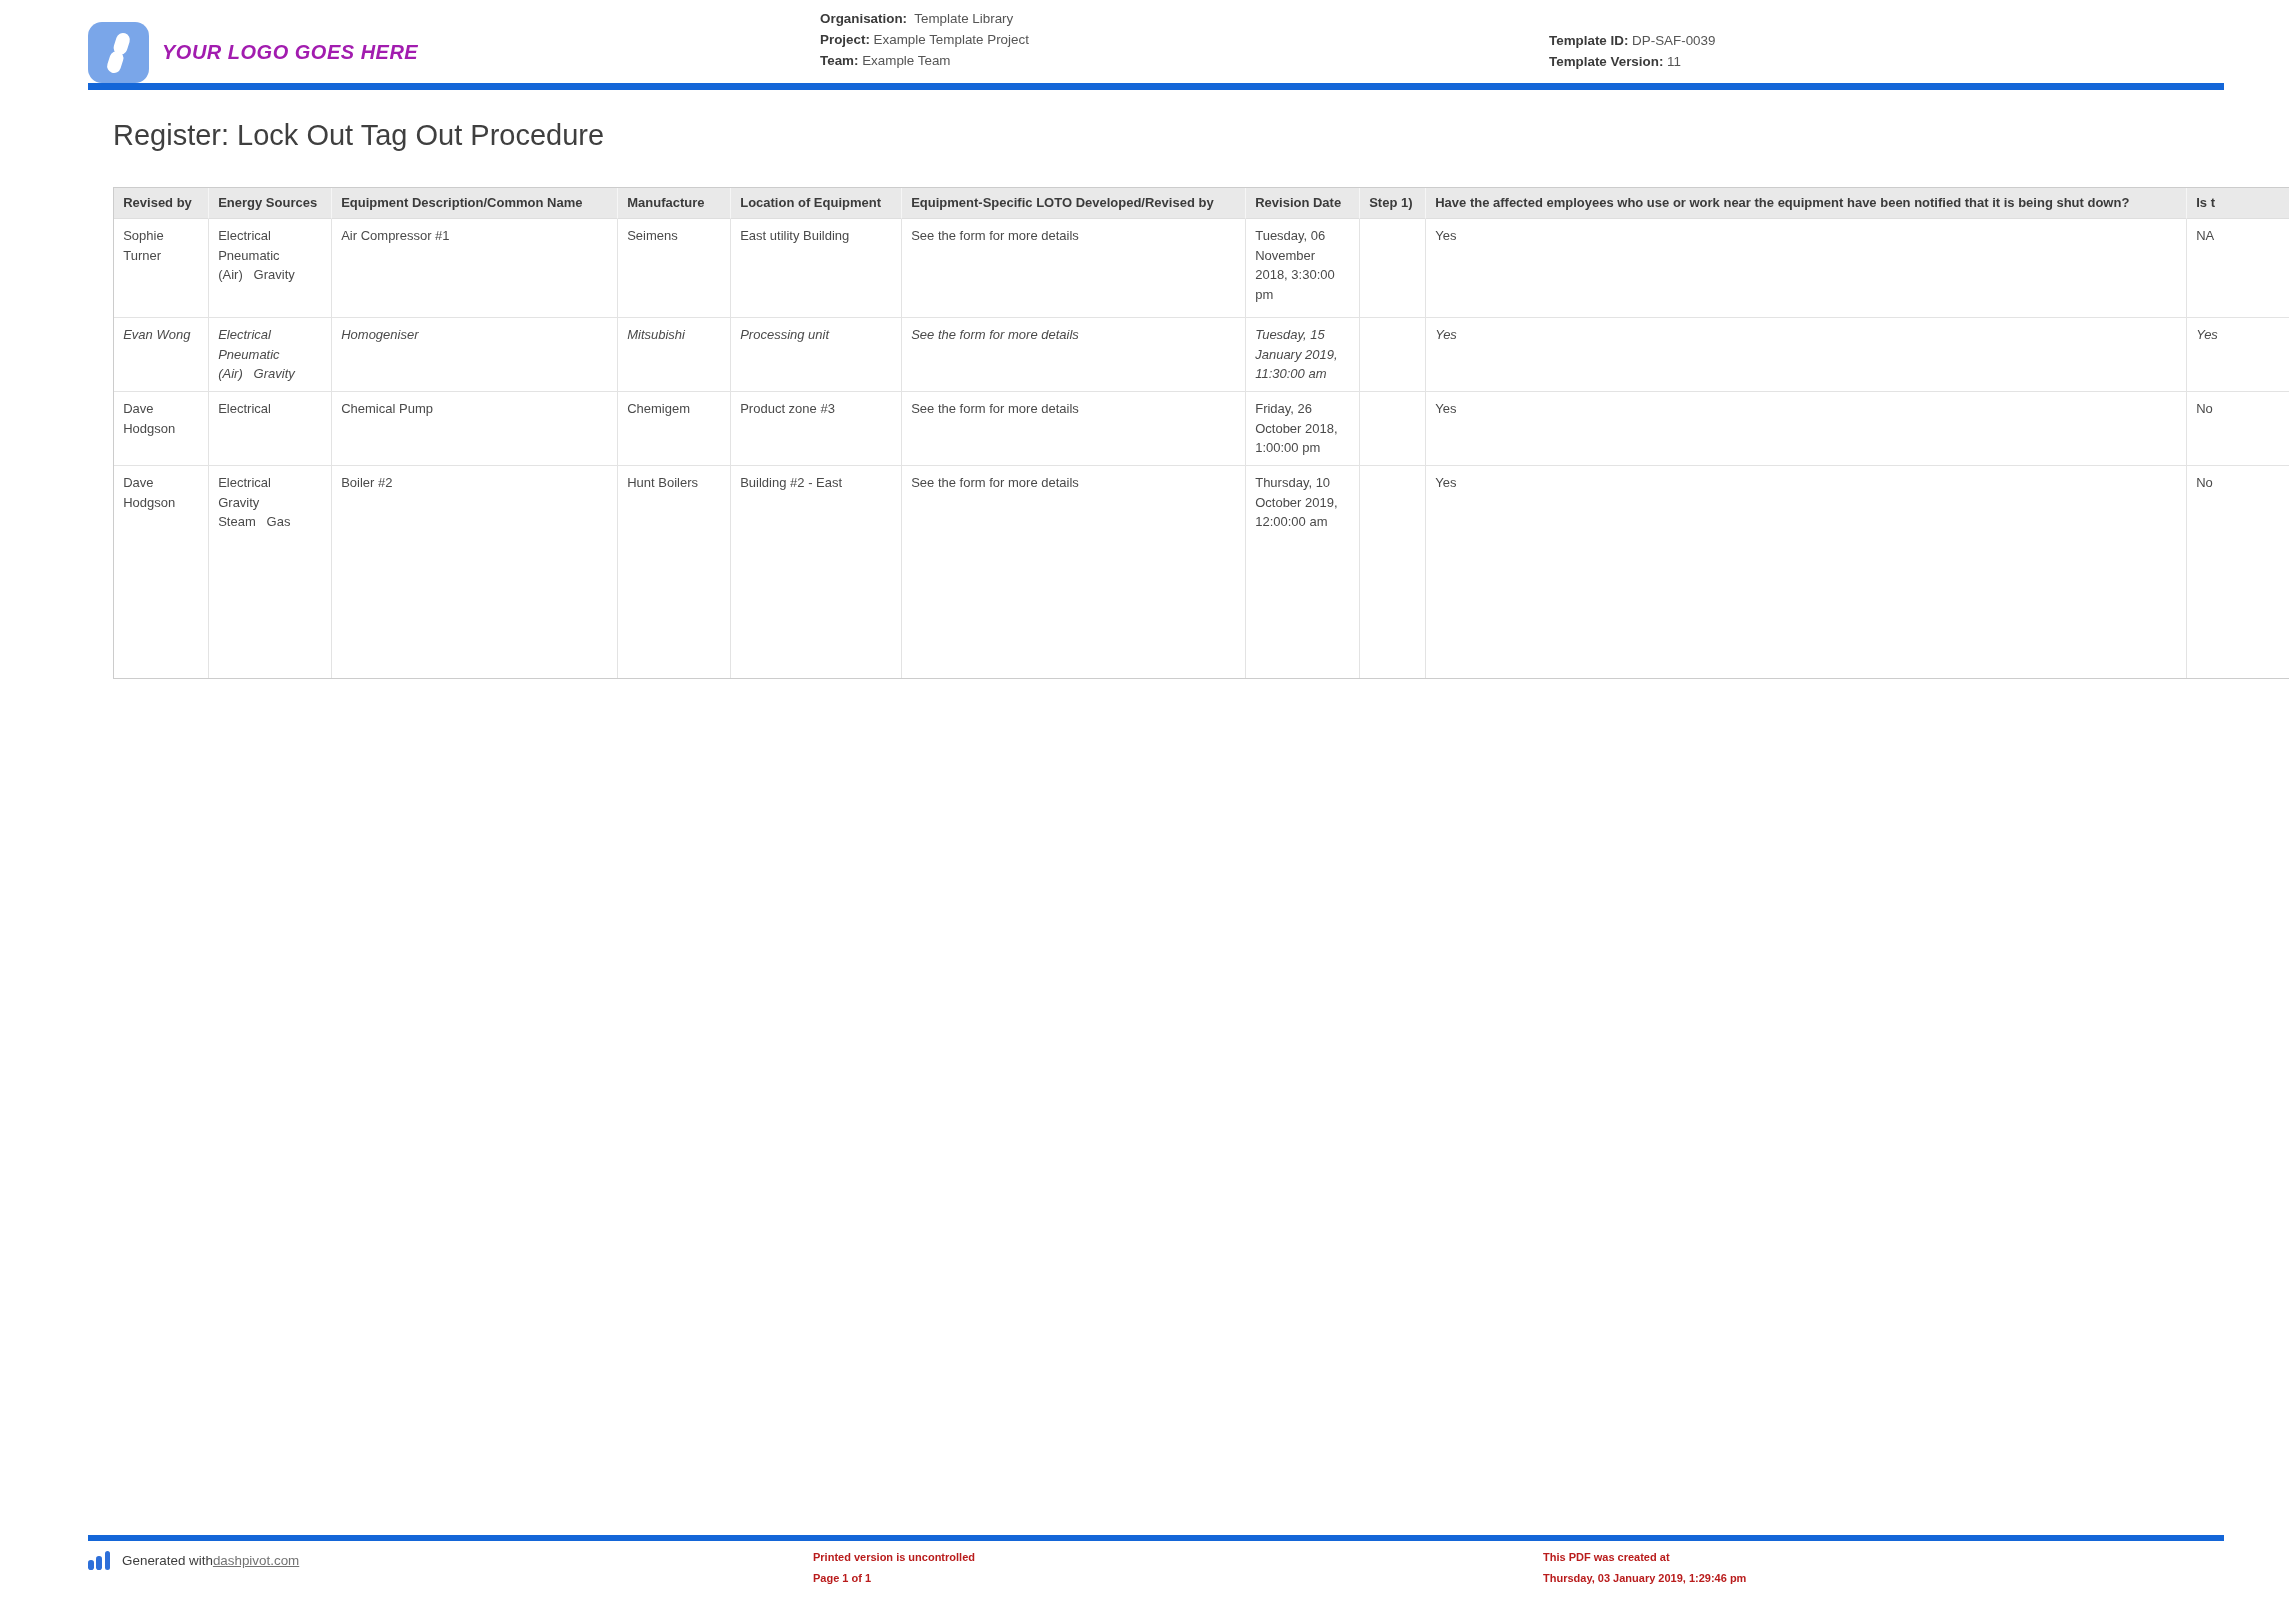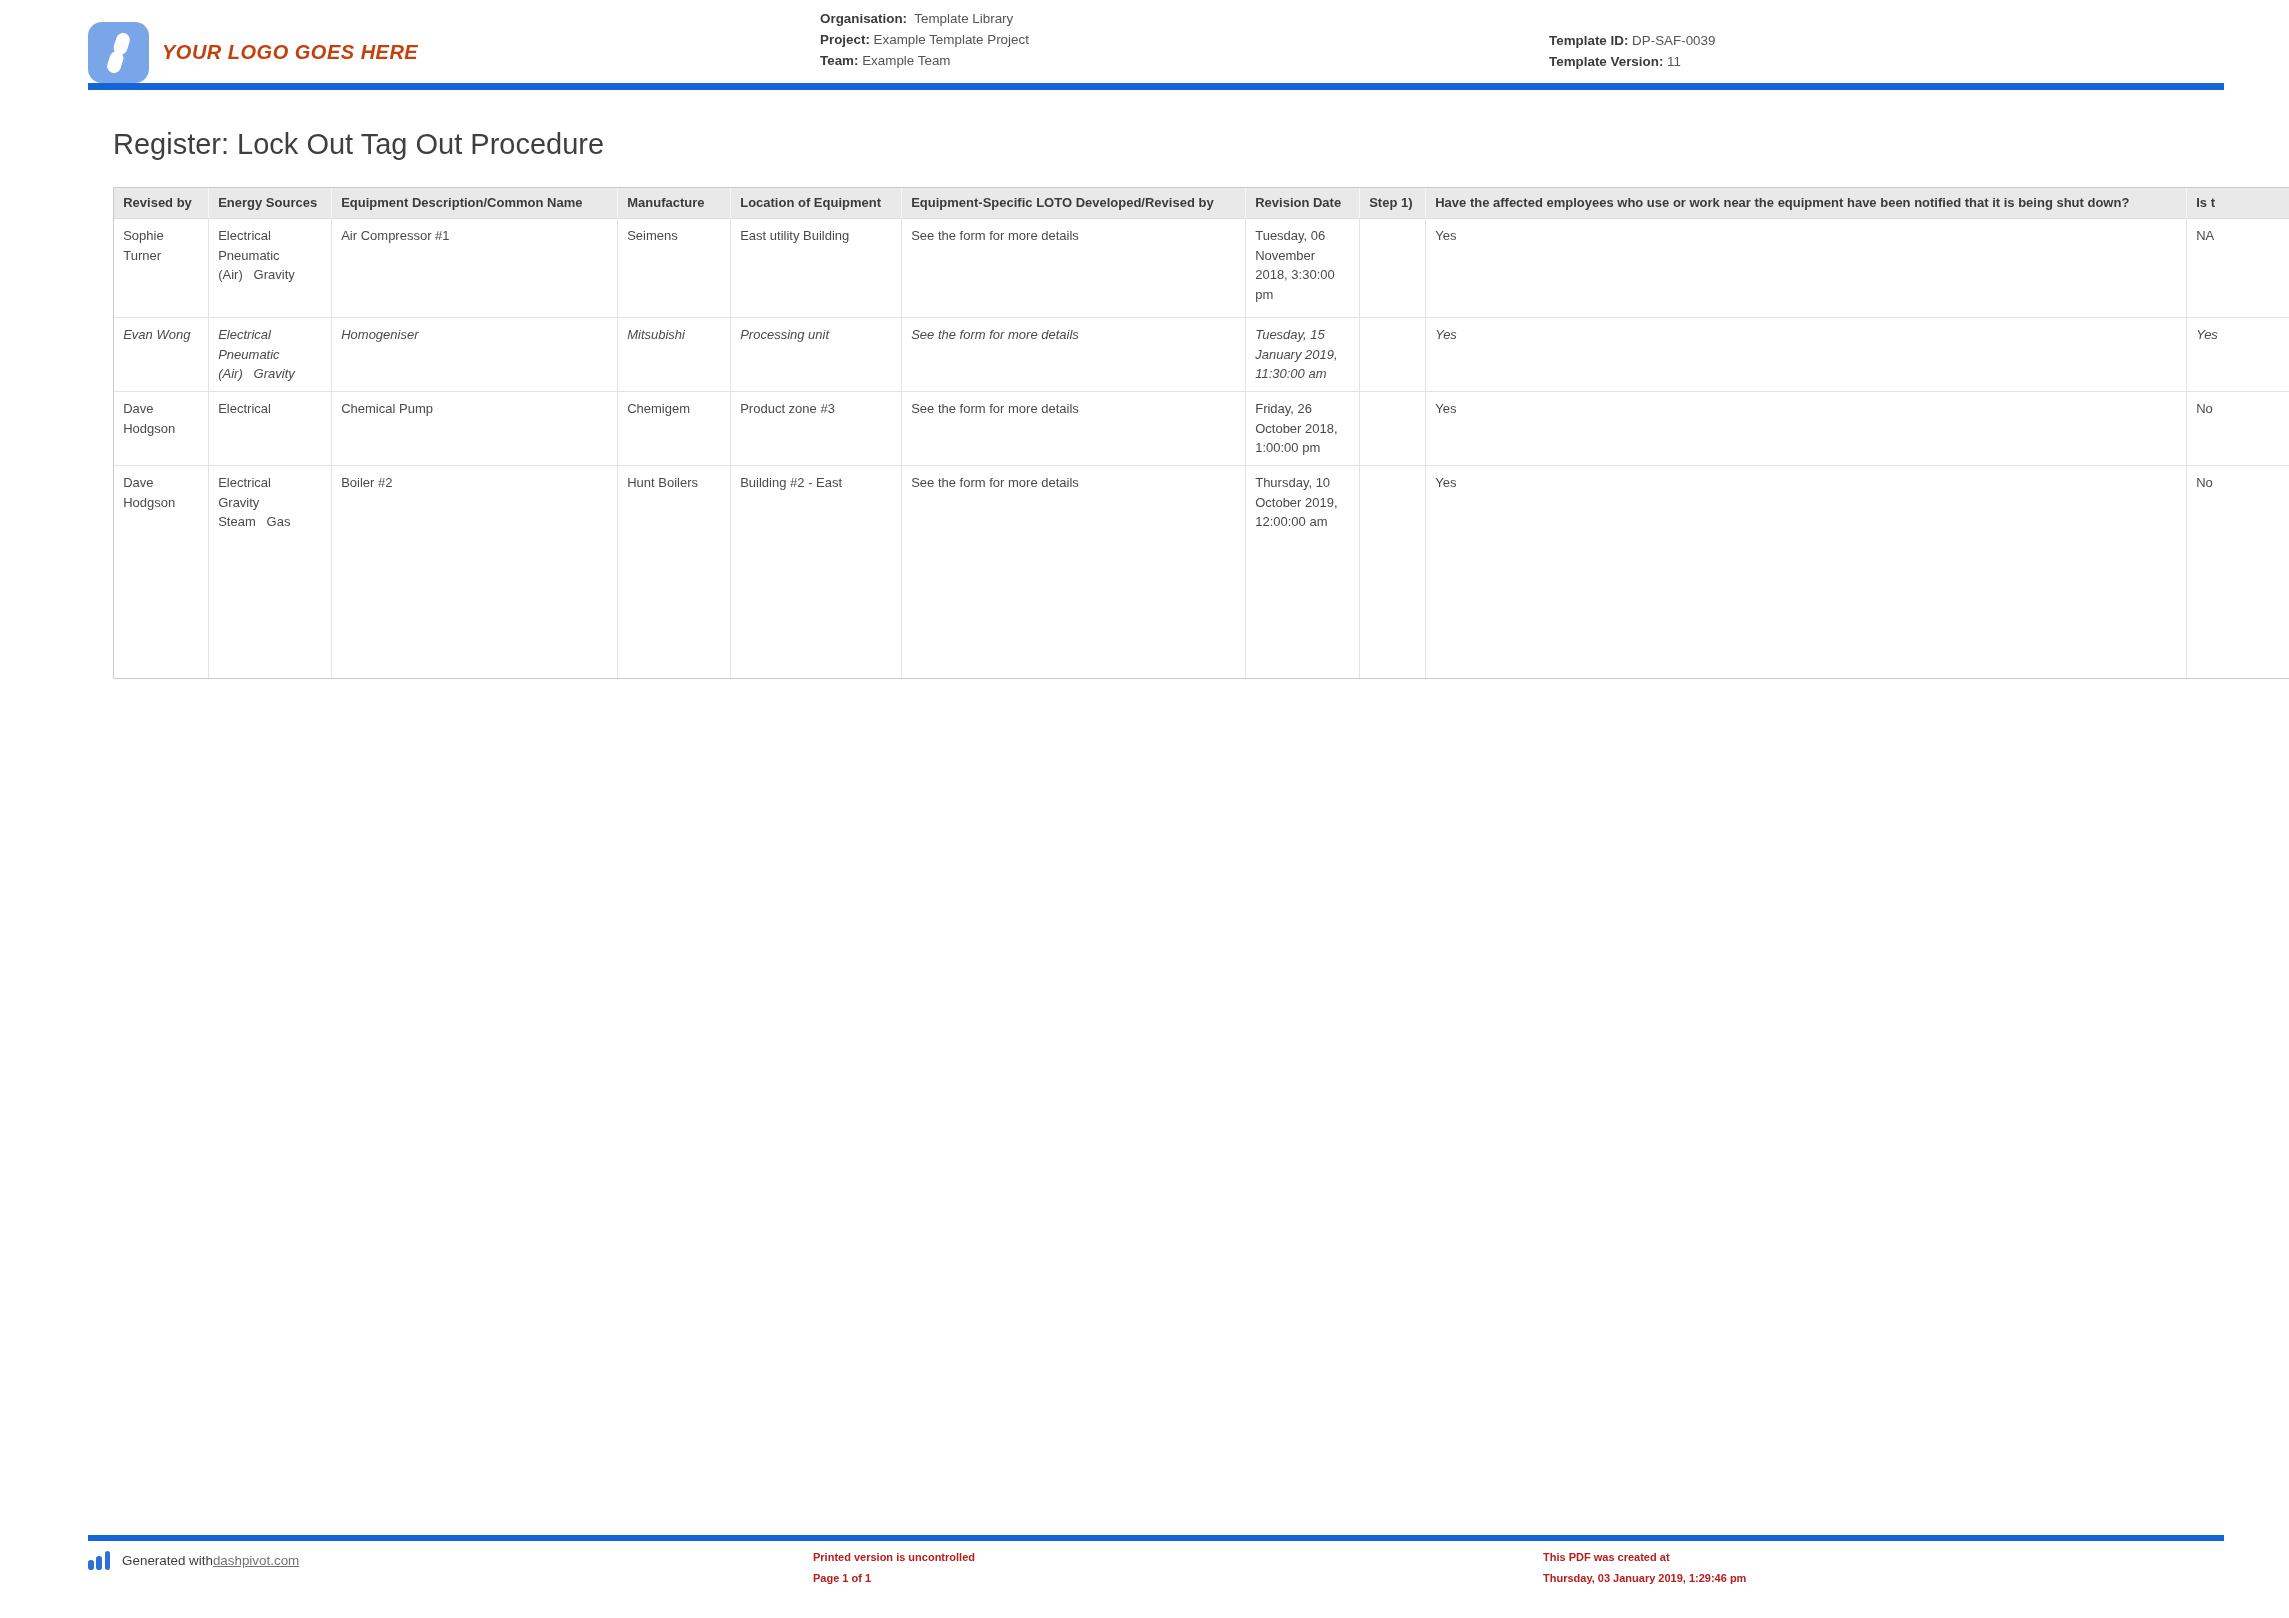--- a/index.html
+++ b/index.html
@@ -8,33 +8,33 @@
     background:#ffffff;
     font-family:"Liberation Sans", sans-serif;
     color:#444;
   }
 
   
   .hdr-logo { position:absolute; left:88px; top:22px; display:flex; align-items:center; }
   .logo-mark { width:61px; height:61px; border-radius:14px; background:#7aa6e9;
                display:flex; align-items:center; justify-content:center; }
   .logo-text { margin-left:13px; font-size:20px; font-weight:bold; font-style:italic;
-               color:#c2410c; letter-spacing:0.5px; }
+               color:#a21caf; letter-spacing:0.5px; }
 
   .hdr-block { position:absolute; top:8px; font-size:13.4px; line-height:21px; color:#555; }
   .hdr-block.center { left:820px; }
   .hdr-block.right  { left:1549px; top:29.5px; }
   .hdr-block b { color:#3b3b3b; }
 
   .rule { position:absolute; left:88px; right:66px; height:6.5px; background:#1466d8; }
   .rule.top { top:83px; }
   .rule.bottom { top:1535px; height:5.5px; }
 
   
-  .page-title { position:absolute; left:113px; top:128px; font-size:29px; font-weight:400; color:#3f3f3f; }
+  .page-title { position:absolute; left:113px; top:119px; font-size:29px; font-weight:400; color:#3f3f3f; }
 
   
   .table-clip { position:absolute; left:113px; top:187px; width:2177px; overflow:hidden; }
   table.register {
     table-layout:fixed; width:2305px; border-collapse:separate; border-spacing:0;
     border:1.8px solid #cccccc; border-right:none;
   }
   th, td { box-sizing:border-box; vertical-align:top; text-align:left;
            padding:7.4px 9.2px; font-size:13px; }
   th {

